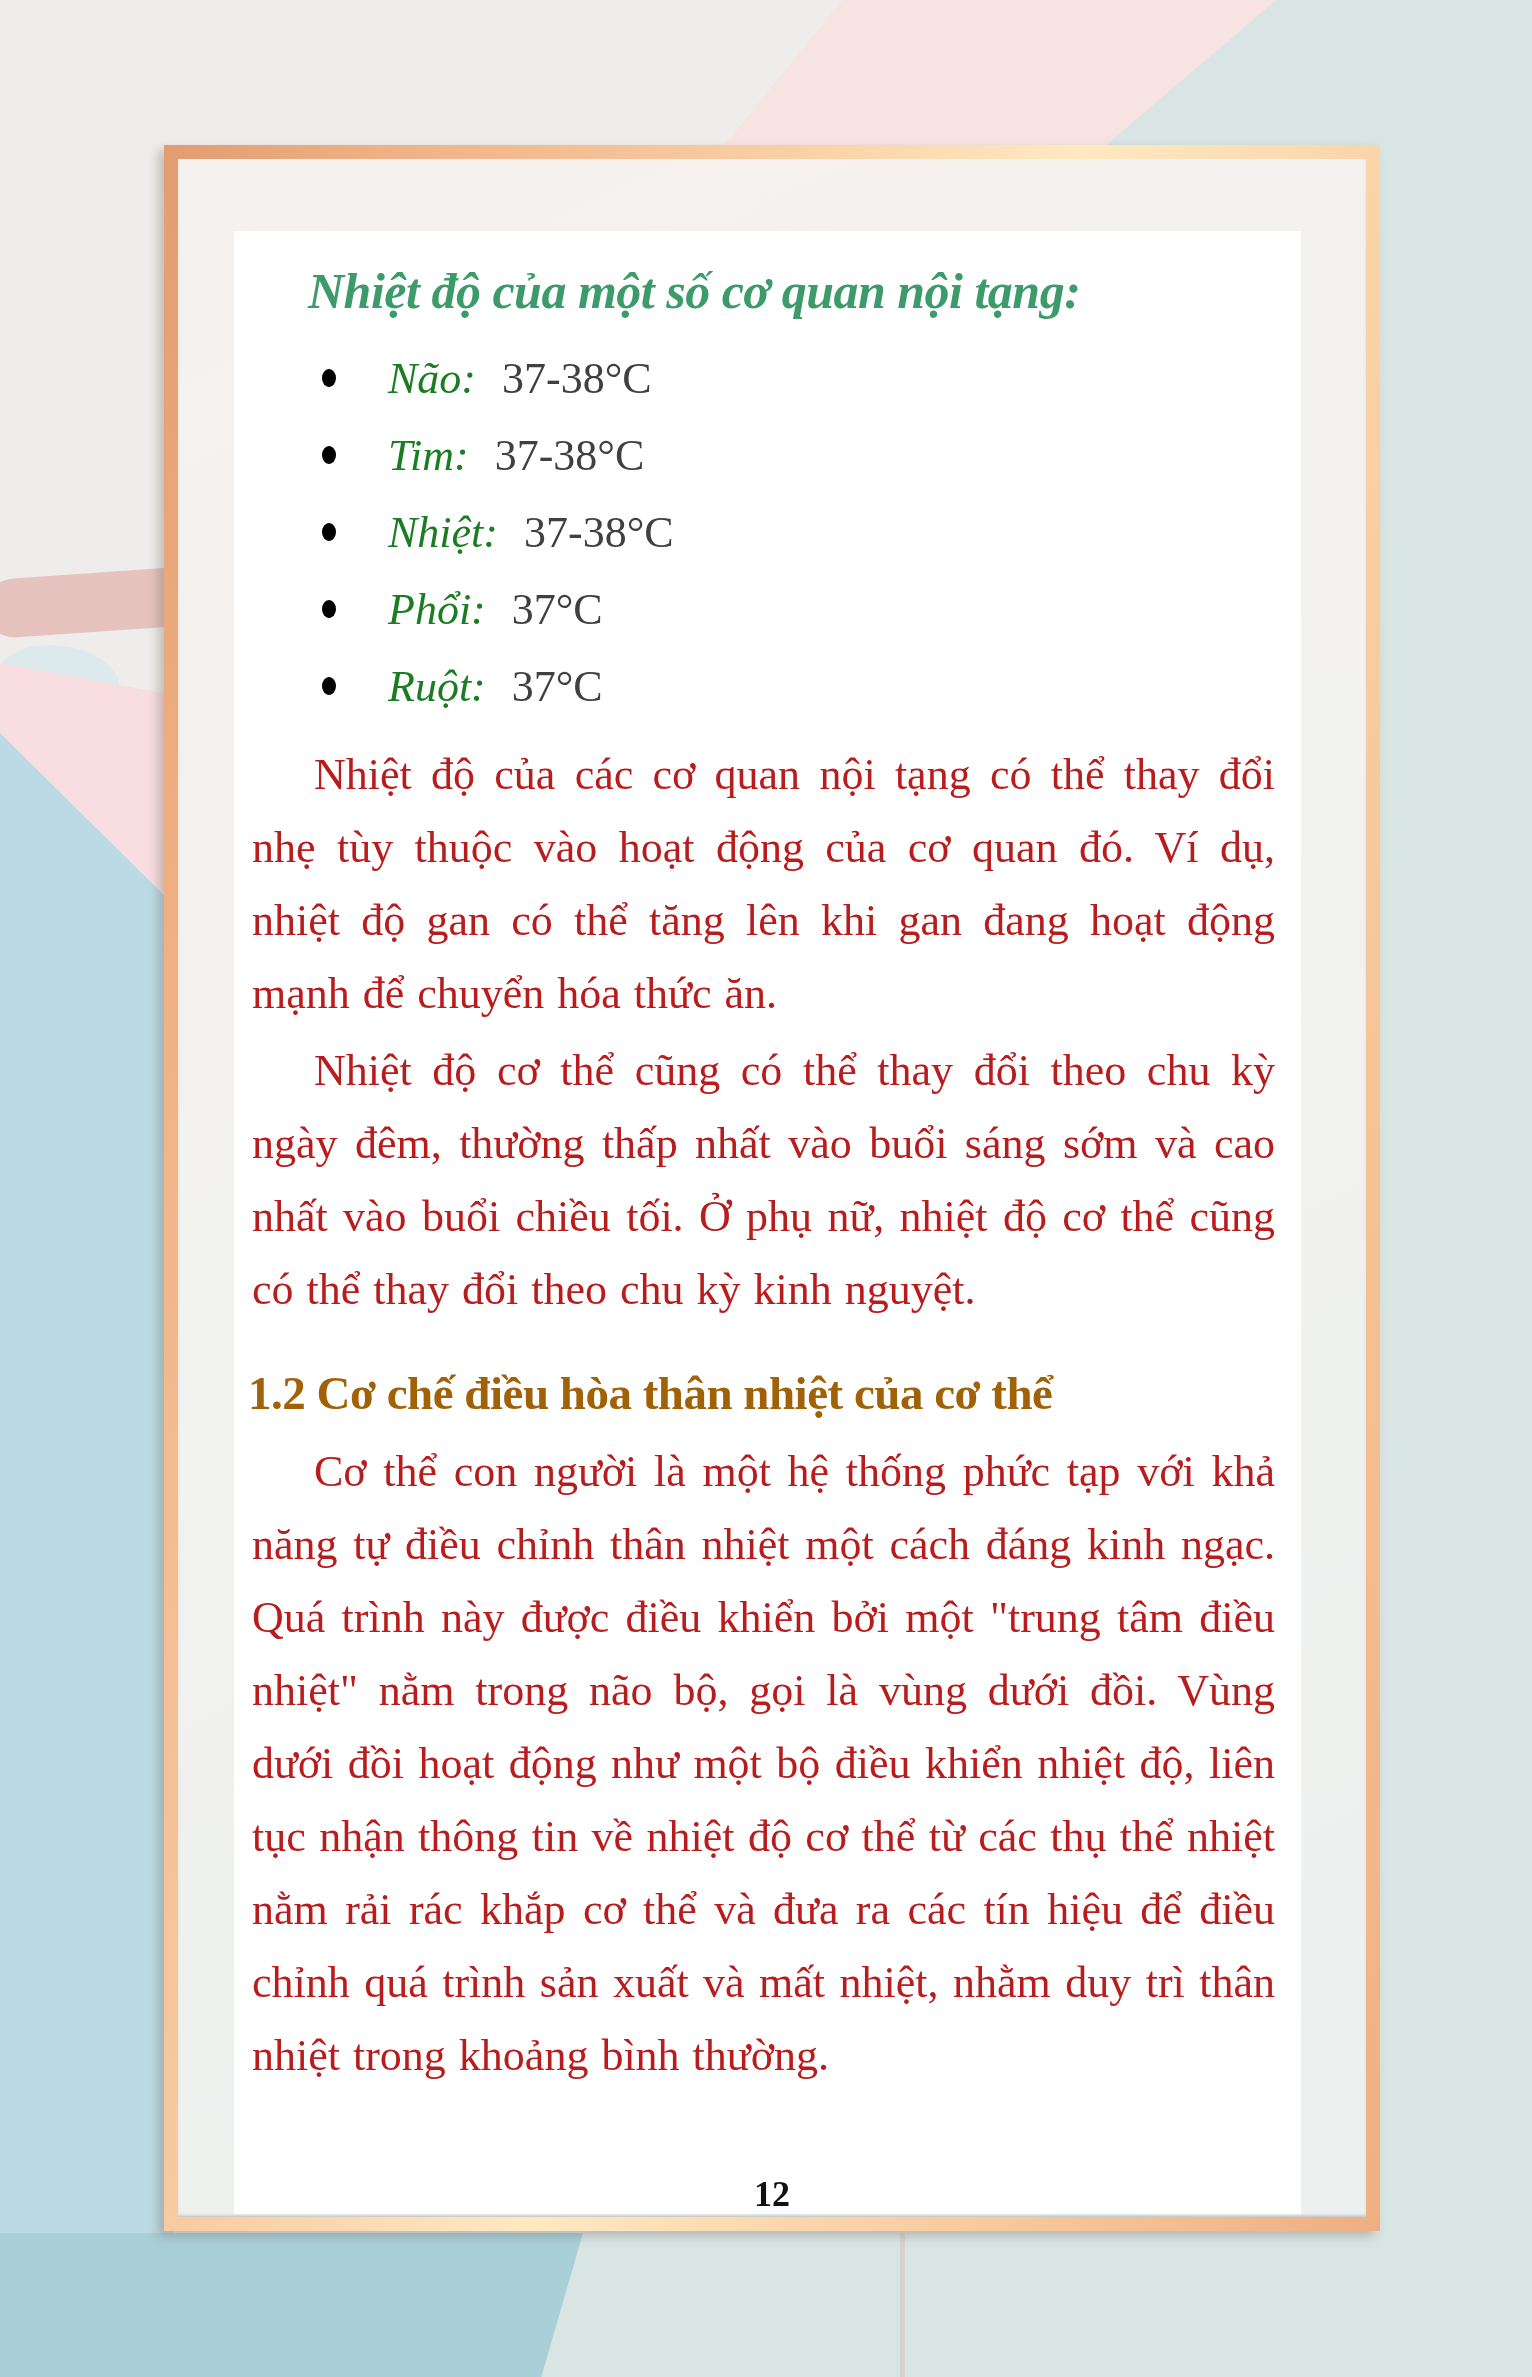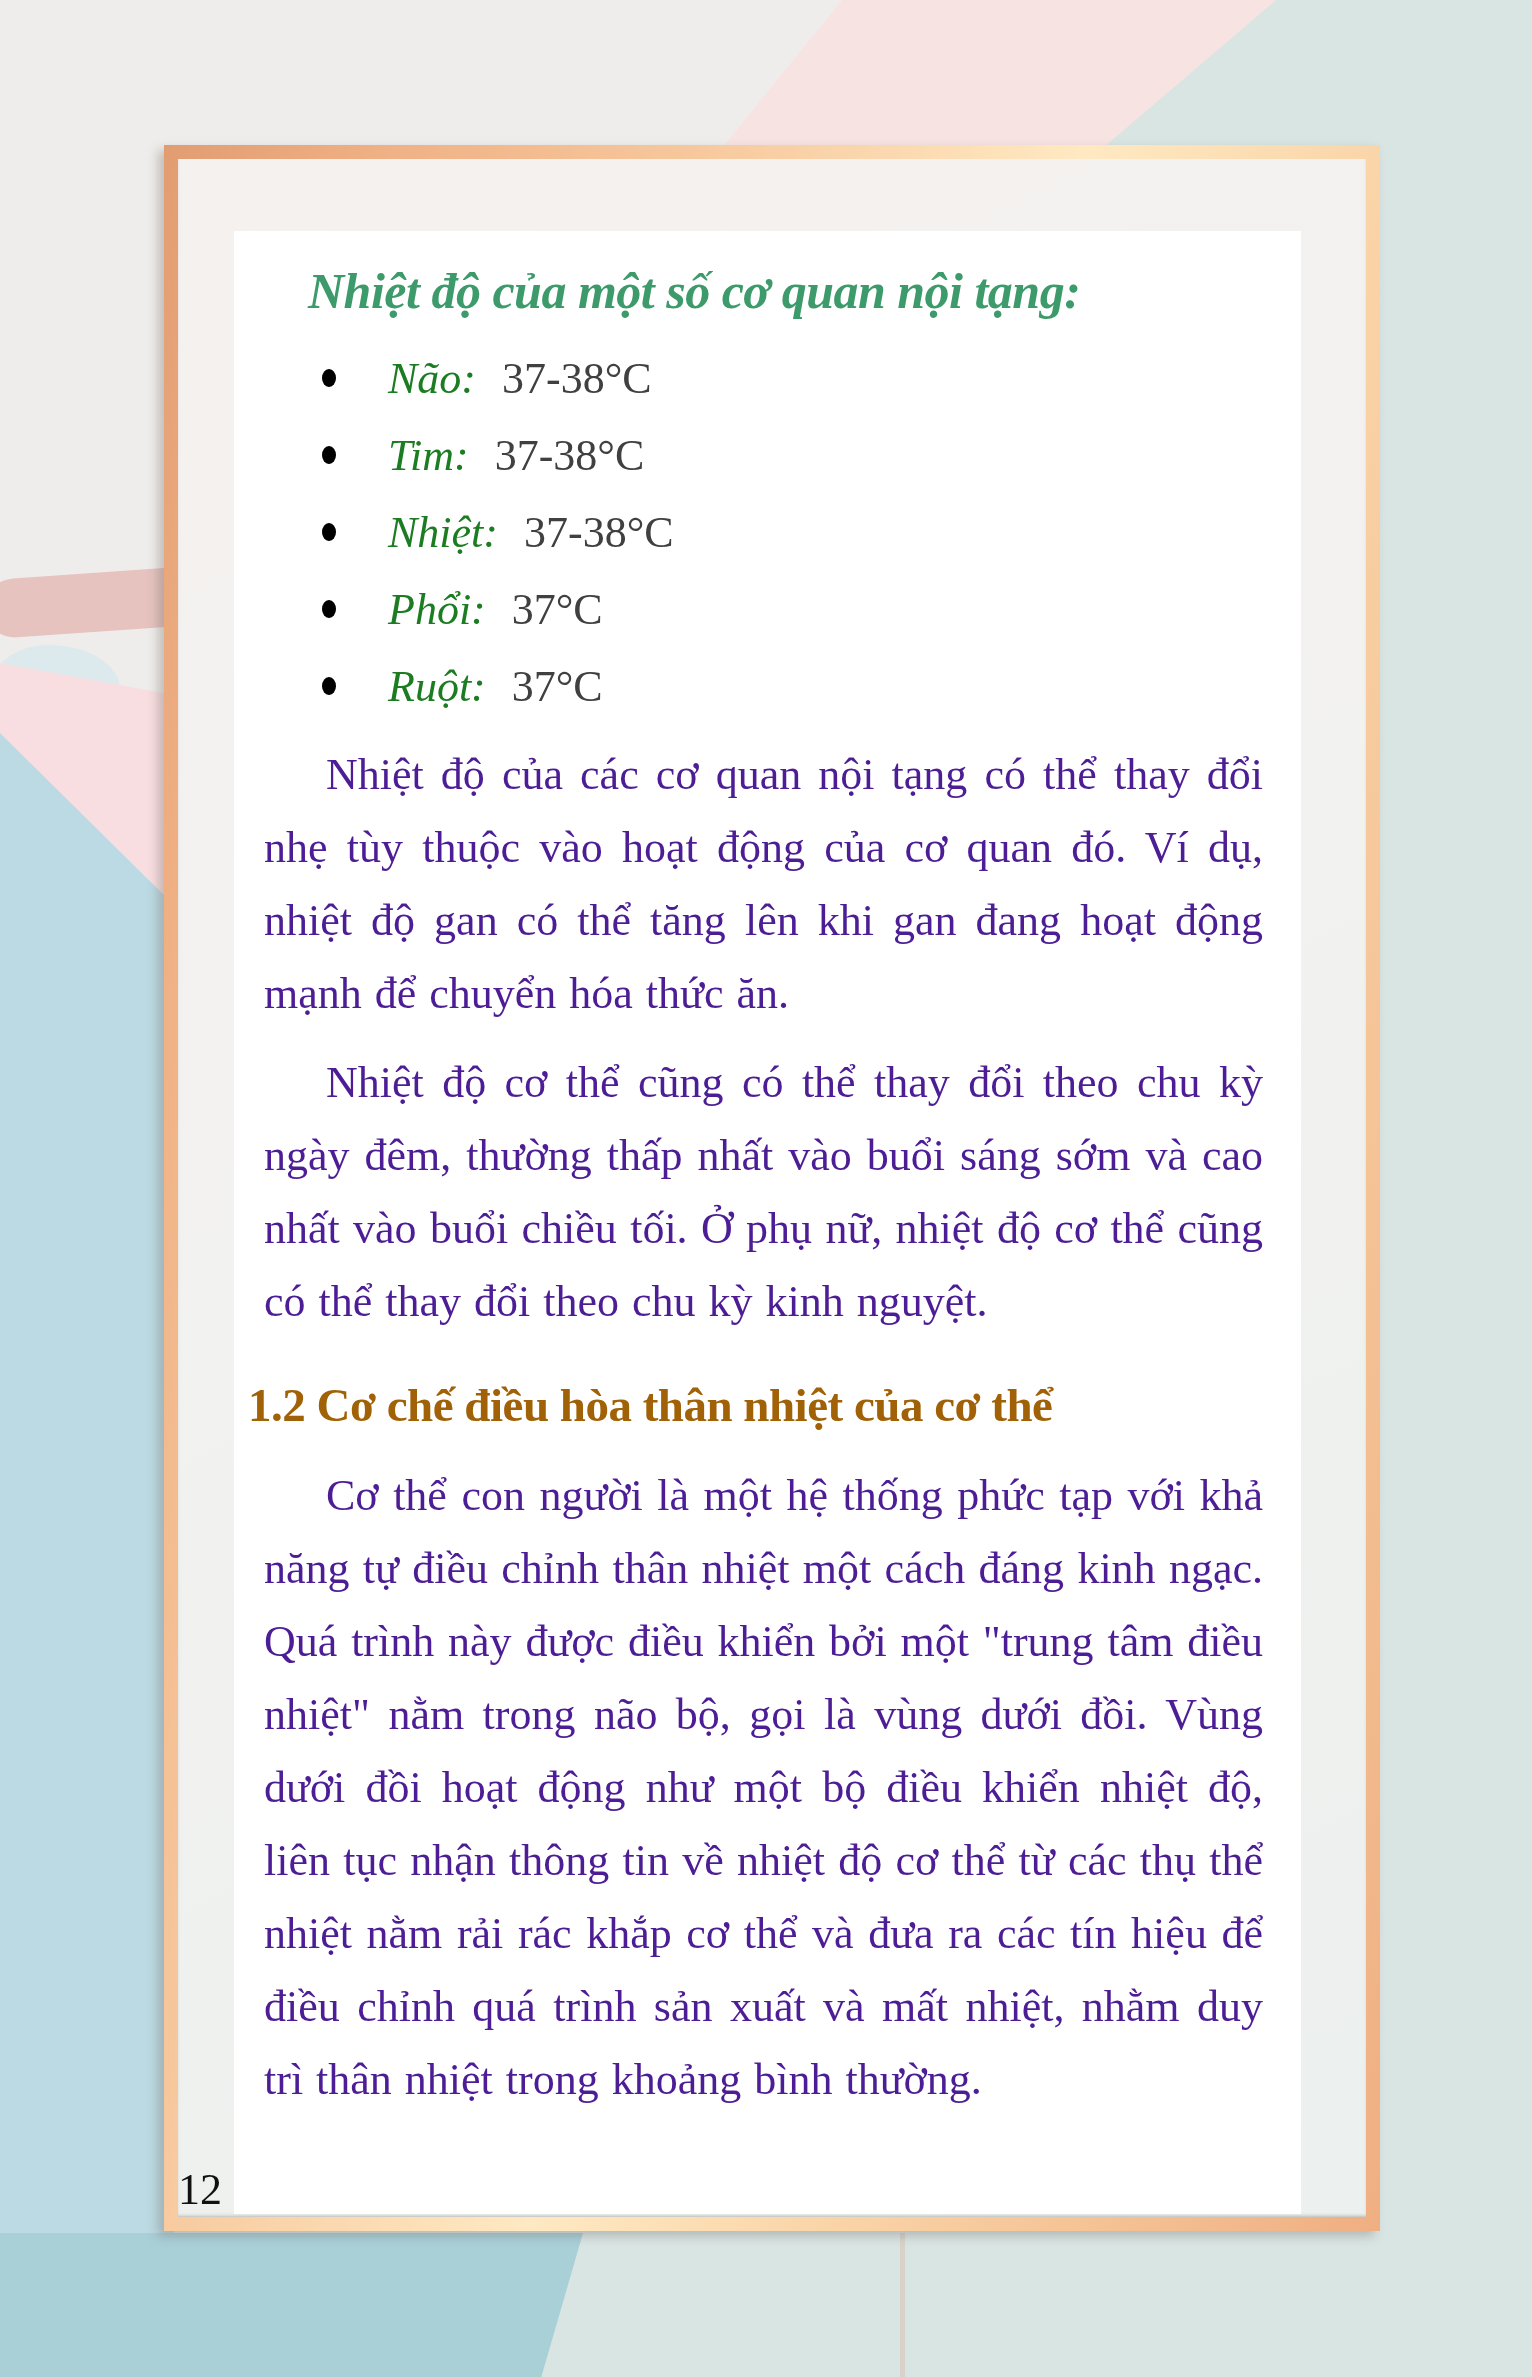--- a/index.html
+++ b/index.html
@@ -85,33 +85,33 @@
     font-size:44px; line-height:77px; color:#101010;
   }
   .dot {
     position:absolute; left:0; top:29px;
     width:14px; height:18.4px; background:#000; border-radius:50%;
   }
   .organ-name { font-weight:normal; font-style:italic; color:#1C7C22; padding-right:15px; }
   .organ-temp { color:#404040; }
 
   p.body {
-    margin:16px; font-size:44px; line-height:73px;
-    color:#4c1d95; text-align:justify; text-indent:62px;
+    margin:4px; font-size:44px; line-height:73px;
+    color:#b91c1c; text-align:justify; text-indent:62px;
     word-spacing:2px;
   }
   p.first { margin-top:13px; }
   h2.section {
     margin:30px 0 0 0;
     font-size:47px; line-height:75px;
     font-weight:bold; color:#a16207; letter-spacing:-0.5px;
   }
   .pagenum {
     position:absolute; left:0; bottom:2px; width:100%;
-    text-align:left; font-size:44px; font-weight:normal; color:#111;
+    text-align:center; font-size:36px; font-weight:bold; color:#111;
   }
 </style>
 </head>
 <body>
 
 <div class="canvas">
 
   <div class="bg bg-blue-main"></div>
   <div class="bg bg-pink-top"></div>
   <div class="bg bg-rose-stroke"></div>

